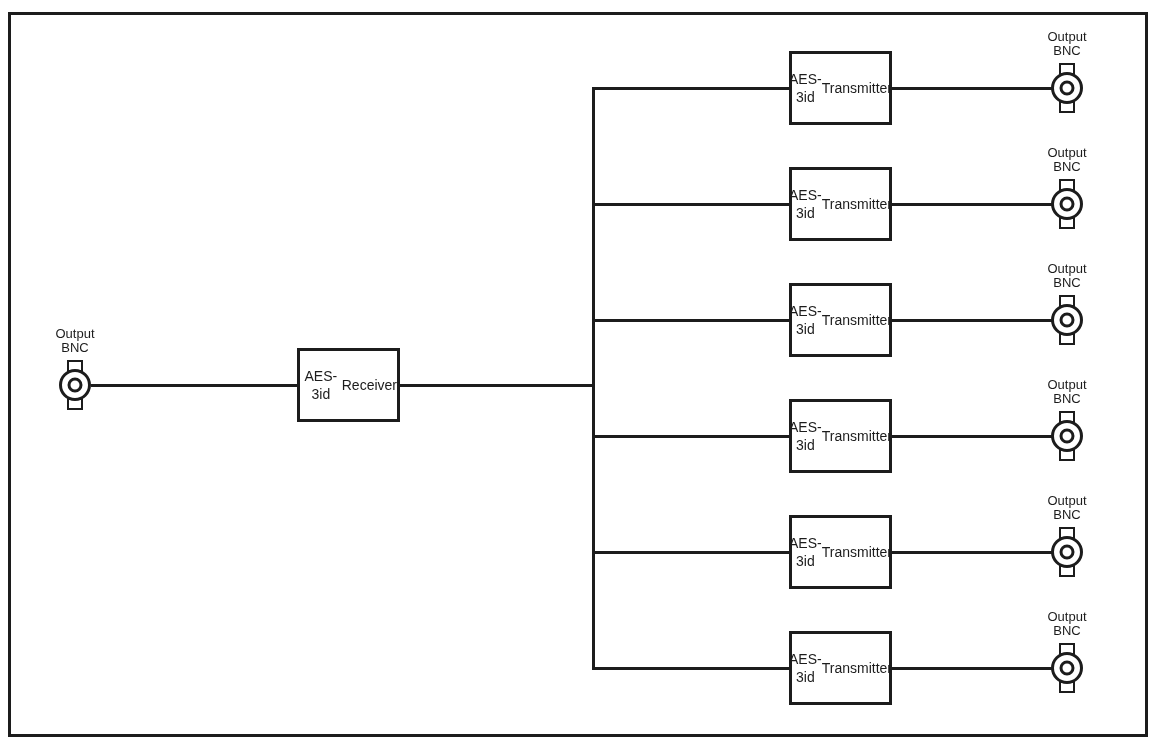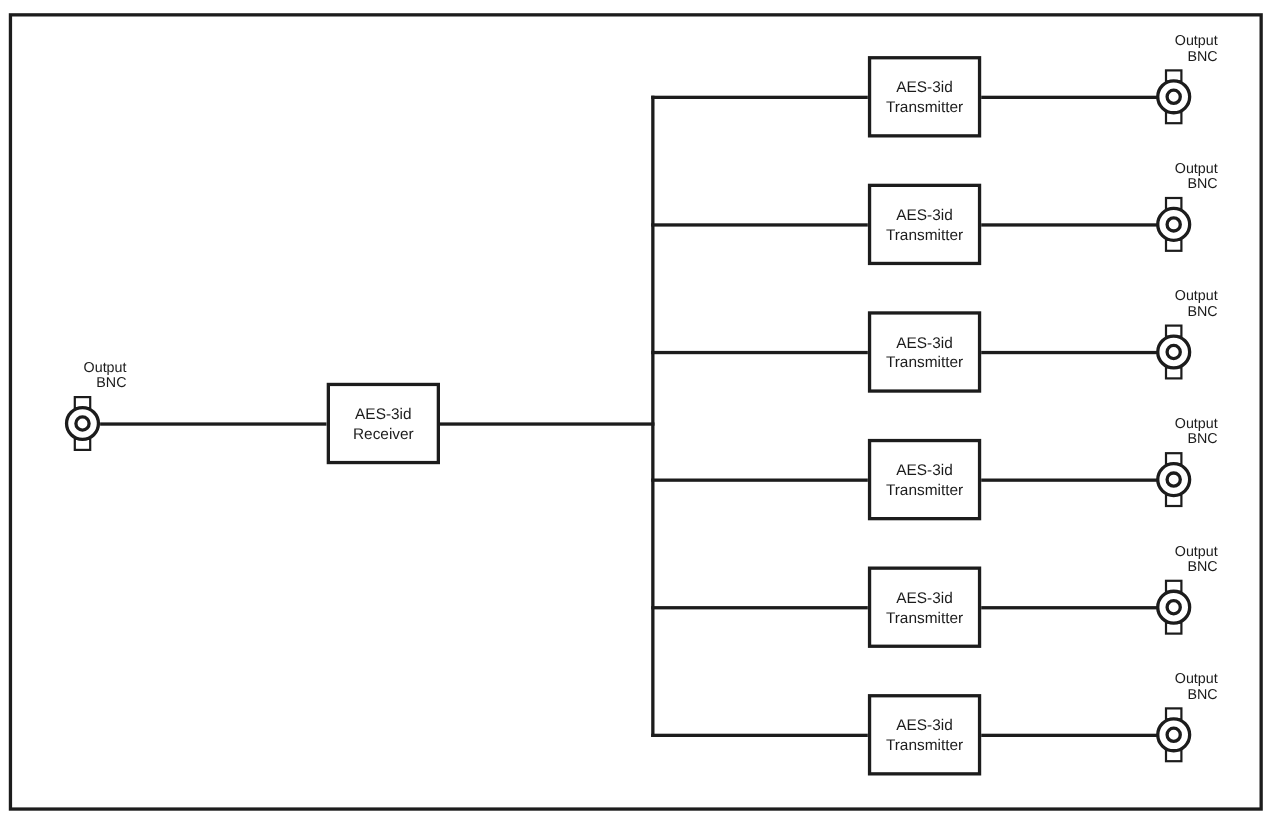--- a/index.html
+++ b/index.html
@@ -20,29 +20,29 @@
     box-sizing: border-box;
   }
   .hline { position: absolute; height: 3px; background: var(--line, #1c1c1c); }
   .vline { position: absolute; width: 3px; background: var(--line, #1c1c1c); }
   .box {
     position: absolute;
     width: 103px; height: 74px;
     border: 3px solid var(--line, #1c1c1c);
     box-sizing: border-box;
     background: #ffffff;
-    display: flex; flex-direction: column;
+    display: flex; flex-direction: row;
     align-items: center; justify-content: center;
     font-size: 14px; line-height: 18px;
     text-align: center;
   }
   .label {
     position: absolute;
     width: 80px;
-    text-align: right;
+    text-align: center;
     font-size: 13px; line-height: 14px;
   }
   
   .bnc { position: absolute; width: 32px; height: 50px; }
   .bnc .tab {
     position: absolute; left: 8px;
     width: 16px; height: 12px;
     border: 2.5px solid var(--line, #1c1c1c);
     box-sizing: border-box; background: #ffffff;
   }

